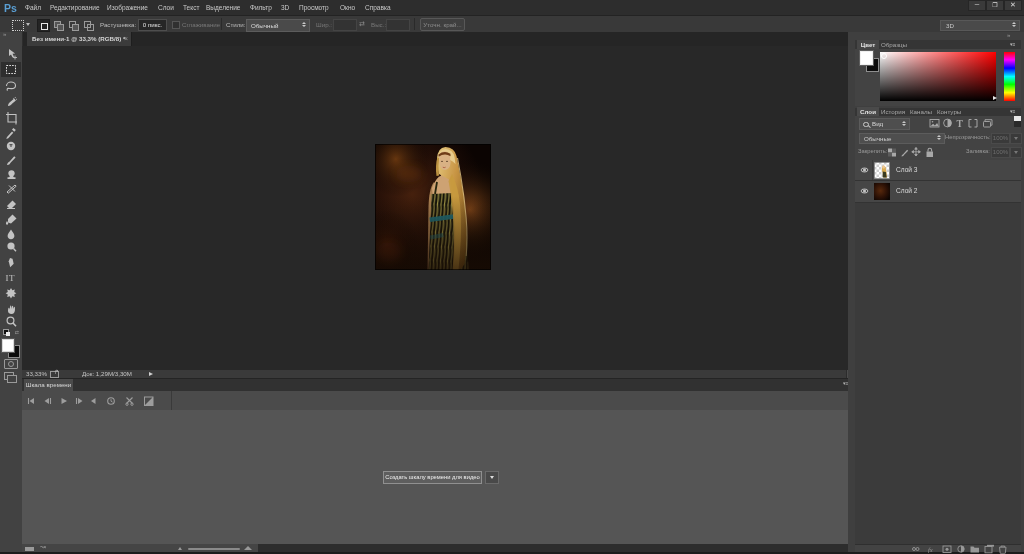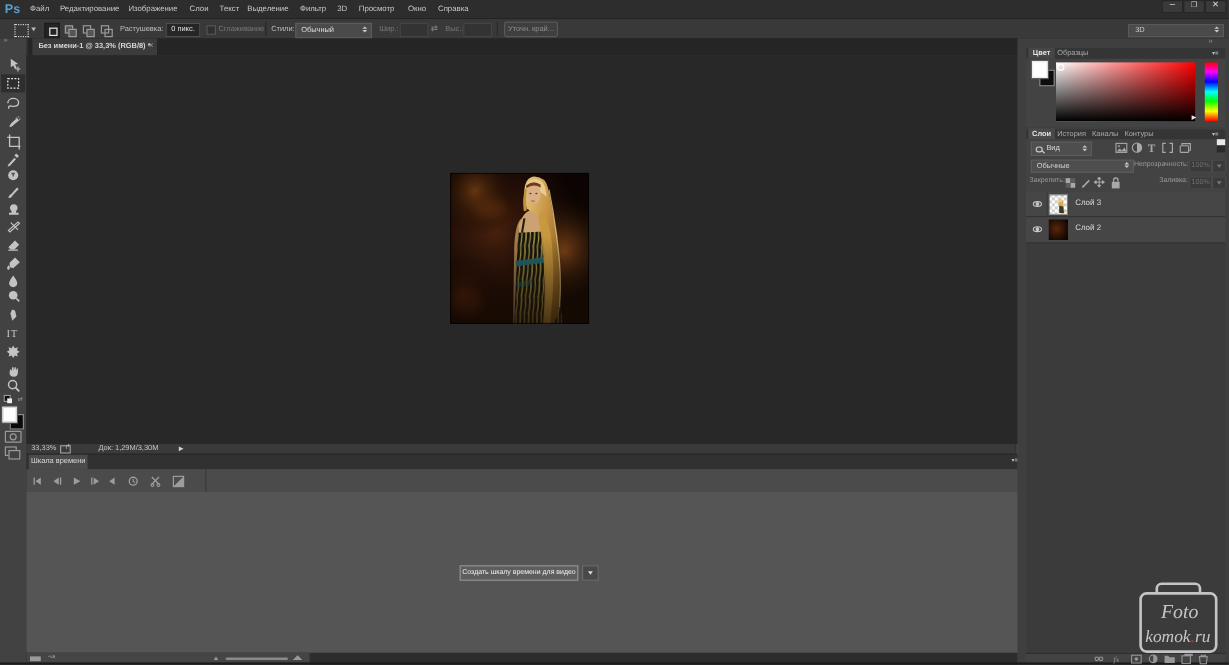--- a/index.html
+++ b/index.html
@@ -375,23 +375,15 @@
         </defs>
         <rect width="16" height="17" fill="url(#t2g)"></rect>
       </svg></div>
 <div class="ab" style="left:896px;top:166px;font-size:6.6px;color:#dcdcdc;">Слой 3</div>
 <div class="ab" style="left:896px;top:187px;font-size:6.6px;color:#dcdcdc;">Слой 2</div>
 <div class="ab" style="left:855px;top:203px;width:166px;height:341px;background:#3b3b3b;"></div>
 
 <div class="ab" style="left:855px;top:544px;width:166px;height:10px;background:#434343;border-top:1px solid #2f2f2f;"></div>
 <div class="ab" id="layerbar" style="left:0;top:0;width:0;height:0;"></div>
 
-<div class="ab" id="watermark" style="left:940px;top:480px;width:84px;height:70px;"><svg width="84" height="70">
-        <g stroke="#c4c4c4" stroke-width="2.2" fill="#3b3b3b">
-          <rect x="24" y="6.5" width="36" height="16" rx="4"></rect>
-          <rect x="10.5" y="14.5" width="63" height="48.5" rx="5"></rect>
-        </g>
-        <text x="43" y="35" text-anchor="middle" font-family="Liberation Serif,serif" font-style="italic" font-size="16.5" fill="#c6c6c6">Foto</text>
-        <text x="41.5" y="55" text-anchor="middle" font-family="Liberation Serif,serif" font-style="italic" font-size="14.5" fill="#c6c6c6">komok<tspan fill="#b5432a">.</tspan>ru</text>
-      </svg></div>
 
 <div class="ab" style="left:0;top:552px;width:1024px;height:2px;background:#1c1c1c;"></div>
 
 </div>
 </body></html>

